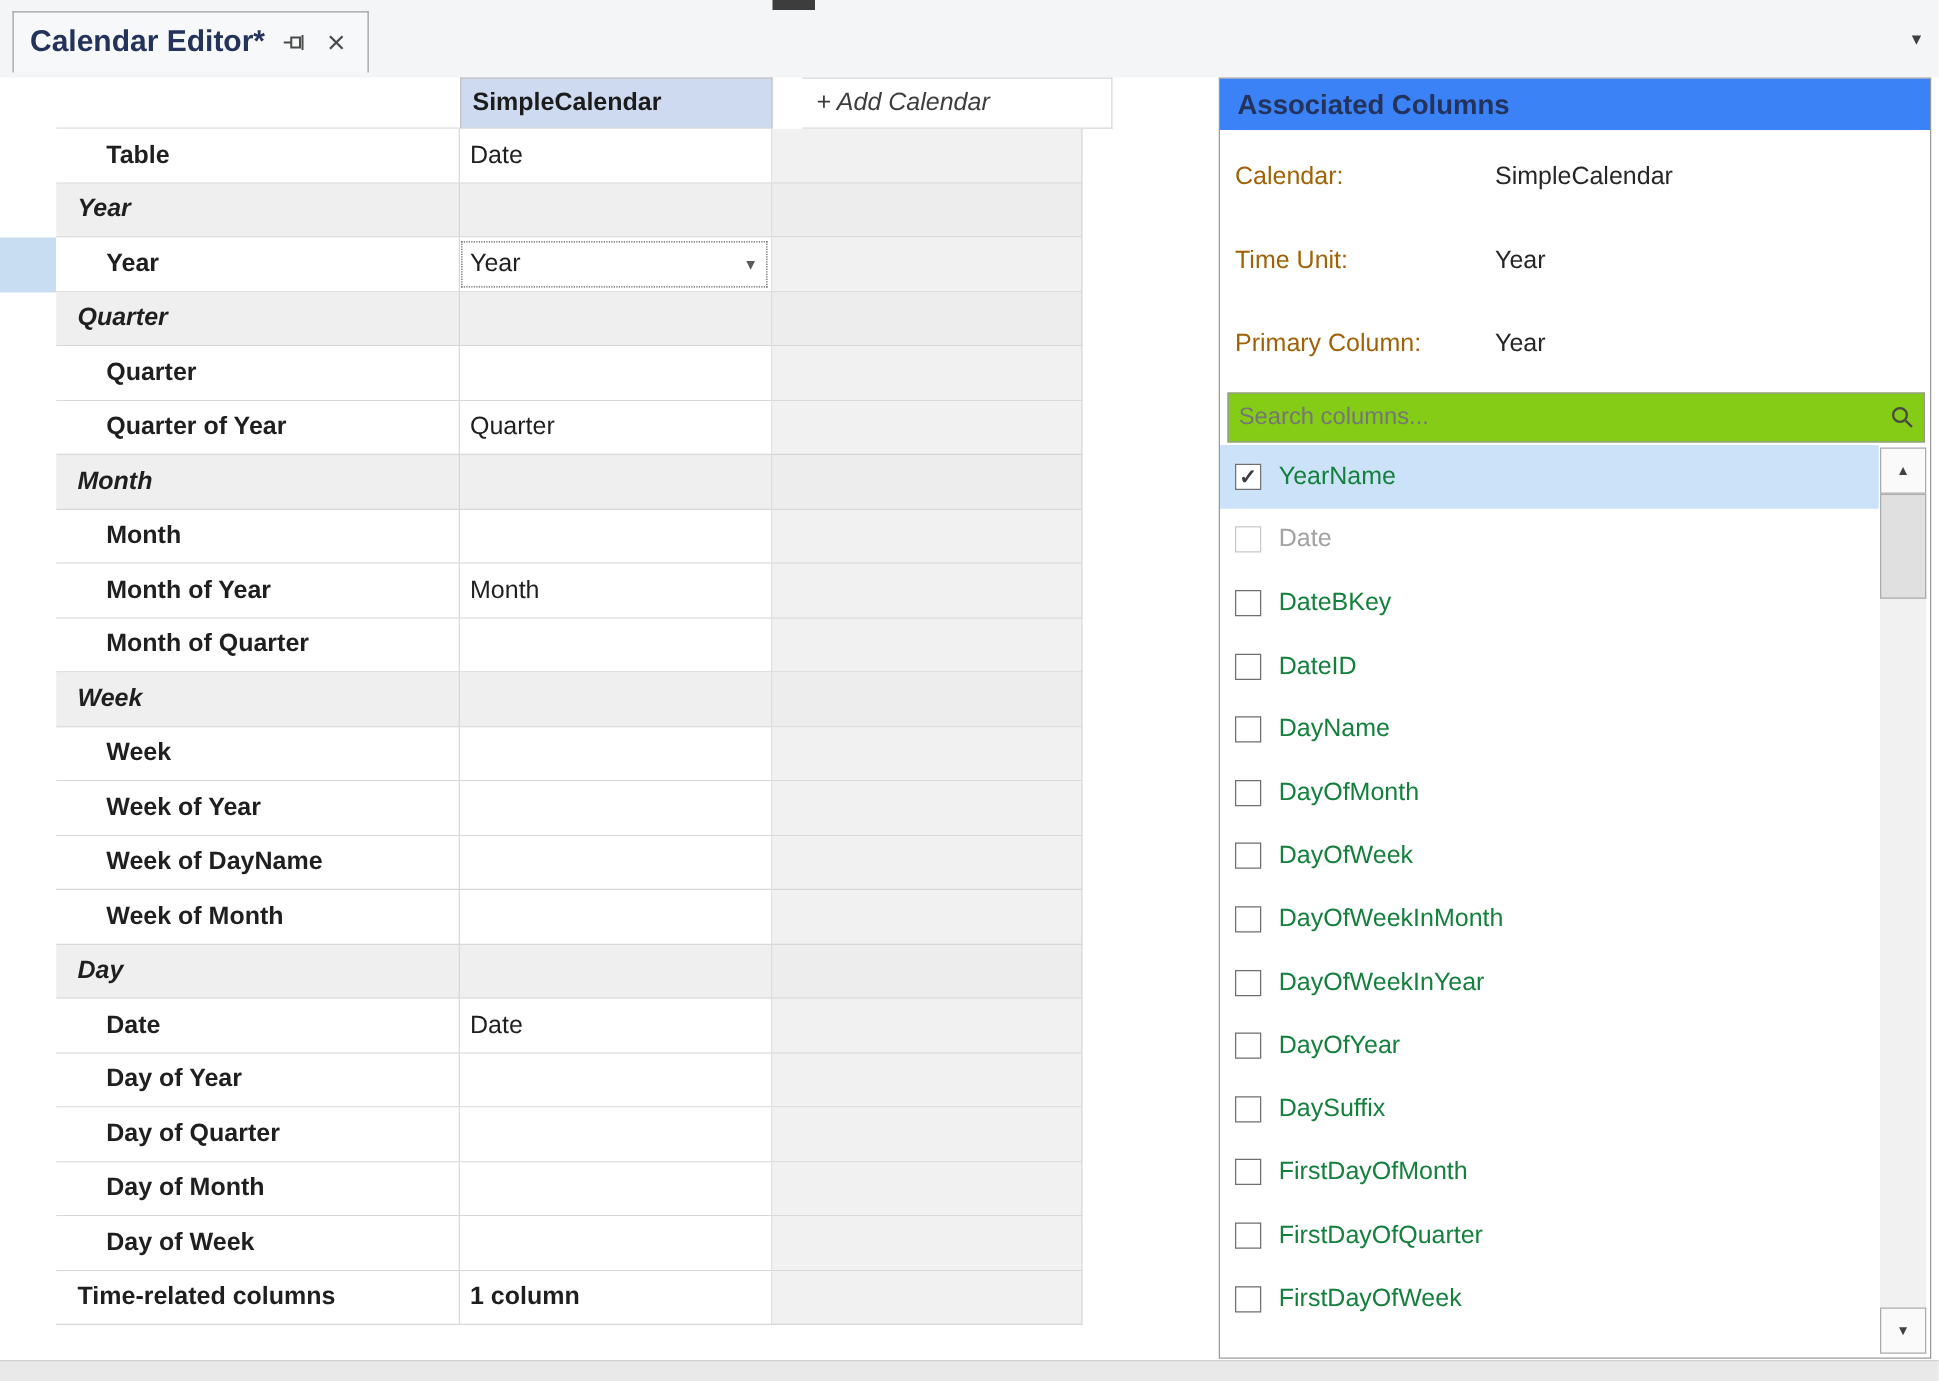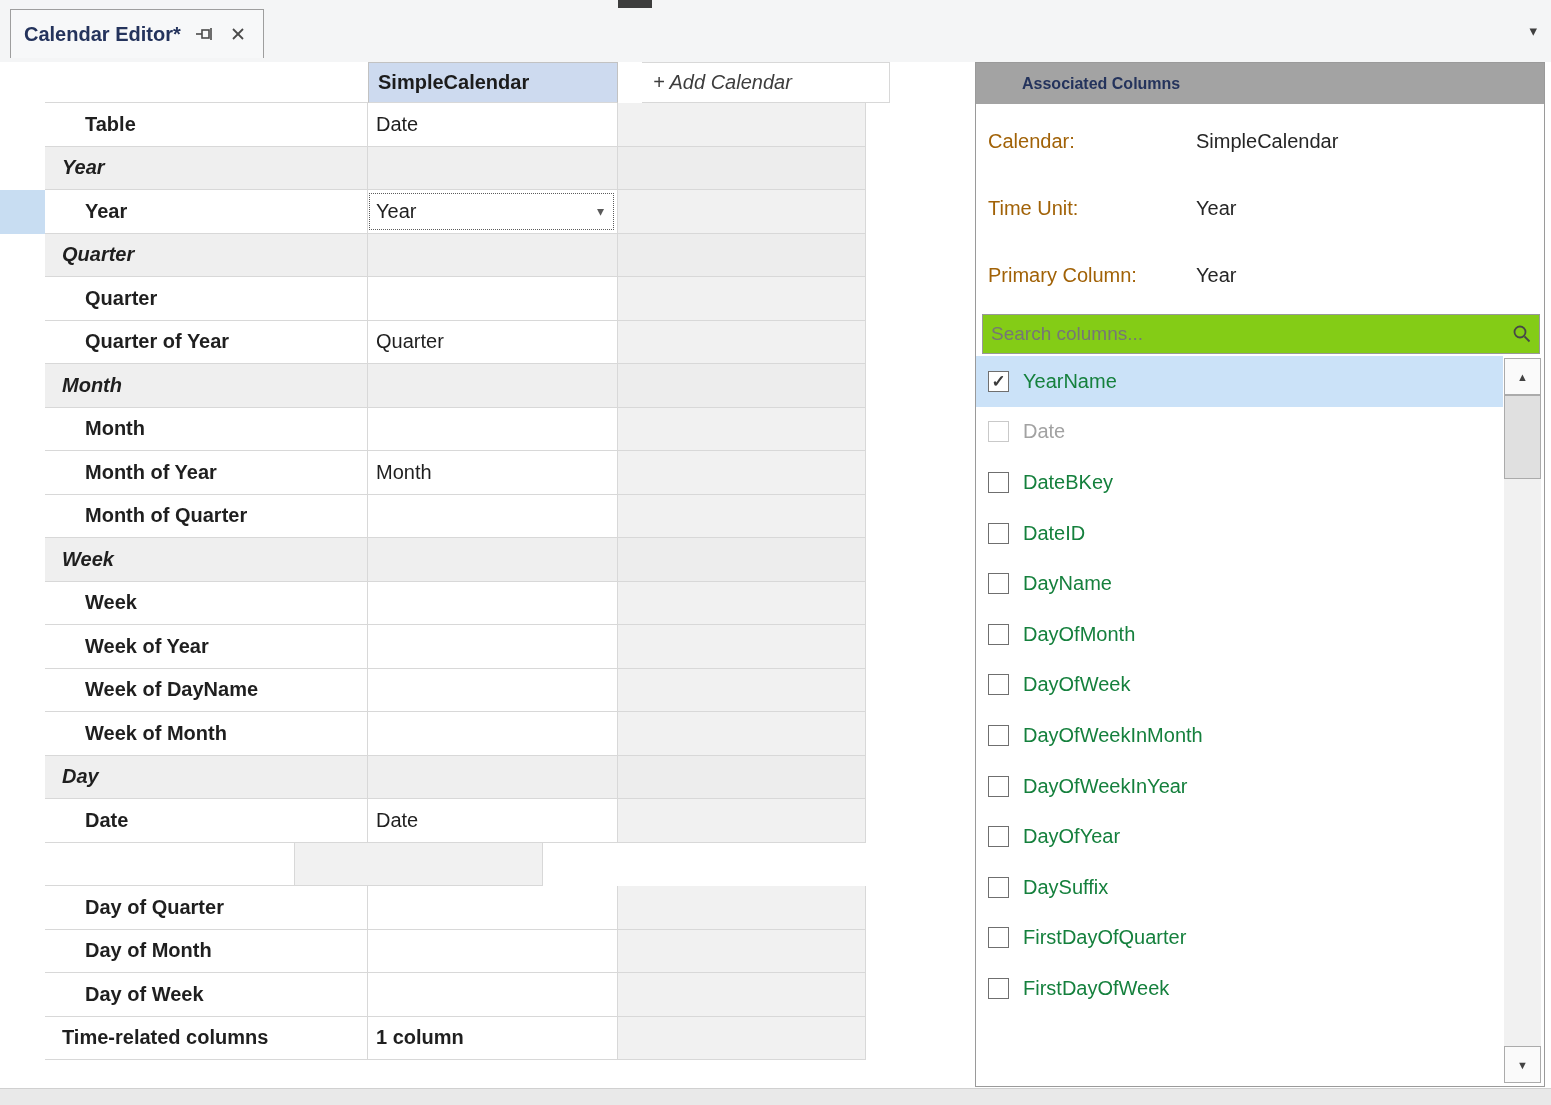--- a/index.html
+++ b/index.html
@@ -11,21 +11,21 @@
   }
 
   
   .tab-strip { position:absolute; left:0; top:0; width:1551px; height:62px; background:#f4f5f6; }
   .top-artifact { position:absolute; left:618px; top:0; width:34px; height:8px; background:#3d3d3d; }
   .doc-tab {
     position:absolute; left:10px; top:9px; height:49px; display:flex; align-items:center;
     gap:12px; padding:0 14px 0 13px; background:#f7f8f9;
     border:1px solid #9e9e9e; border-bottom:none;
   }
-  .doc-tab .tab-title { font-weight:bold; font-size:20px; color:#24335c; white-space:nowrap; }
+  .doc-tab .tab-title { font-weight:bold; font-size:24px; color:#24335c; white-space:nowrap; }
   .tab-icon { display:flex; align-items:center; justify-content:center; width:22px; height:22px; }
   .strip-caret { position:absolute; right:14px; top:22px; font-size:15px; color:#3f3f3f; }
 
   
   .grid { position:absolute; left:0; top:62px; width:866px; }
   .grid-row, .grid-header { display:flex; }
   .grid-header { height:41px; }
   .grid-row { height:43.5px; }
   .cell { display:flex; align-items:center; overflow:hidden; white-space:nowrap; }
   .c-gutter, .gh-gutter { width:45px; flex:none; }
@@ -60,22 +60,22 @@
     display:flex; align-items:center; justify-content:space-between; padding:0 9px 0 6px;
   }
   .combo-caret { font-size:14px; color:#5a5a5a; }
 
   
   .panel {
     position:absolute; left:975px; top:62px; width:570px; height:1025px;
     border:1px solid #9a9a9a; background:#fff;
   }
   .panel-header {
-    height:41px; background:#a3a3a3; display:flex; align-items:center;
-    padding-left:46px; font-weight:bold; color:#24335c; font-size:16px;
+    height:41px; background:#3b82f6; display:flex; align-items:center;
+    padding-left:14px; font-weight:bold; color:#24335c; font-size:22px;
   }
   .panel-info { padding:26px 0 0 12px; }
   .info-row { display:flex; height:67px; align-items:flex-start; }
   .info-row:last-child { height:24px; }
   .info-label { width:208px; color:#a16207; }
   .info-value { color:#262626; }
 
   .search-box {
     margin:26px 4px 0 6px; height:40px; border:1px solid #989898; background:#84cc16;
     display:flex; align-items:center;
@@ -293,20 +293,21 @@
       <div class="grid-row style-bold">
         <div class="cell c-gutter"></div>
         <div class="cell c-label">Date</div>
         <div class="cell c-value">
           <span>Date</span>
         </div>
         <div class="cell c-add"></div>
       </div>
       <div class="grid-row style-normal">
         <div class="cell c-gutter"></div>
+        <div class="cell c-label">Day of Year</div>
         <div class="cell c-value">
           <span></span>
         </div>
         <div class="cell c-add"></div>
       </div>
       <div class="grid-row style-normal">
         <div class="cell c-gutter"></div>
         <div class="cell c-label">Day of Quarter</div>
         <div class="cell c-value">
           <span></span>
@@ -410,20 +411,24 @@
       <div class="list-row">
         <div class="checkbox"></div>
         <span class="item-label">DayOfYear</span>
       </div>
       <div class="list-row">
         <div class="checkbox"></div>
         <span class="item-label">DaySuffix</span>
       </div>
       <div class="list-row">
         <div class="checkbox"></div>
+        <span class="item-label">FirstDayOfMonth</span>
+      </div>
+      <div class="list-row">
+        <div class="checkbox"></div>
         <span class="item-label">FirstDayOfQuarter</span>
       </div>
       <div class="list-row">
         <div class="checkbox"></div>
         <span class="item-label">FirstDayOfWeek</span>
       </div>
     </div>
 
   <div class="scrollbar">
     <div class="sb-btn up">

